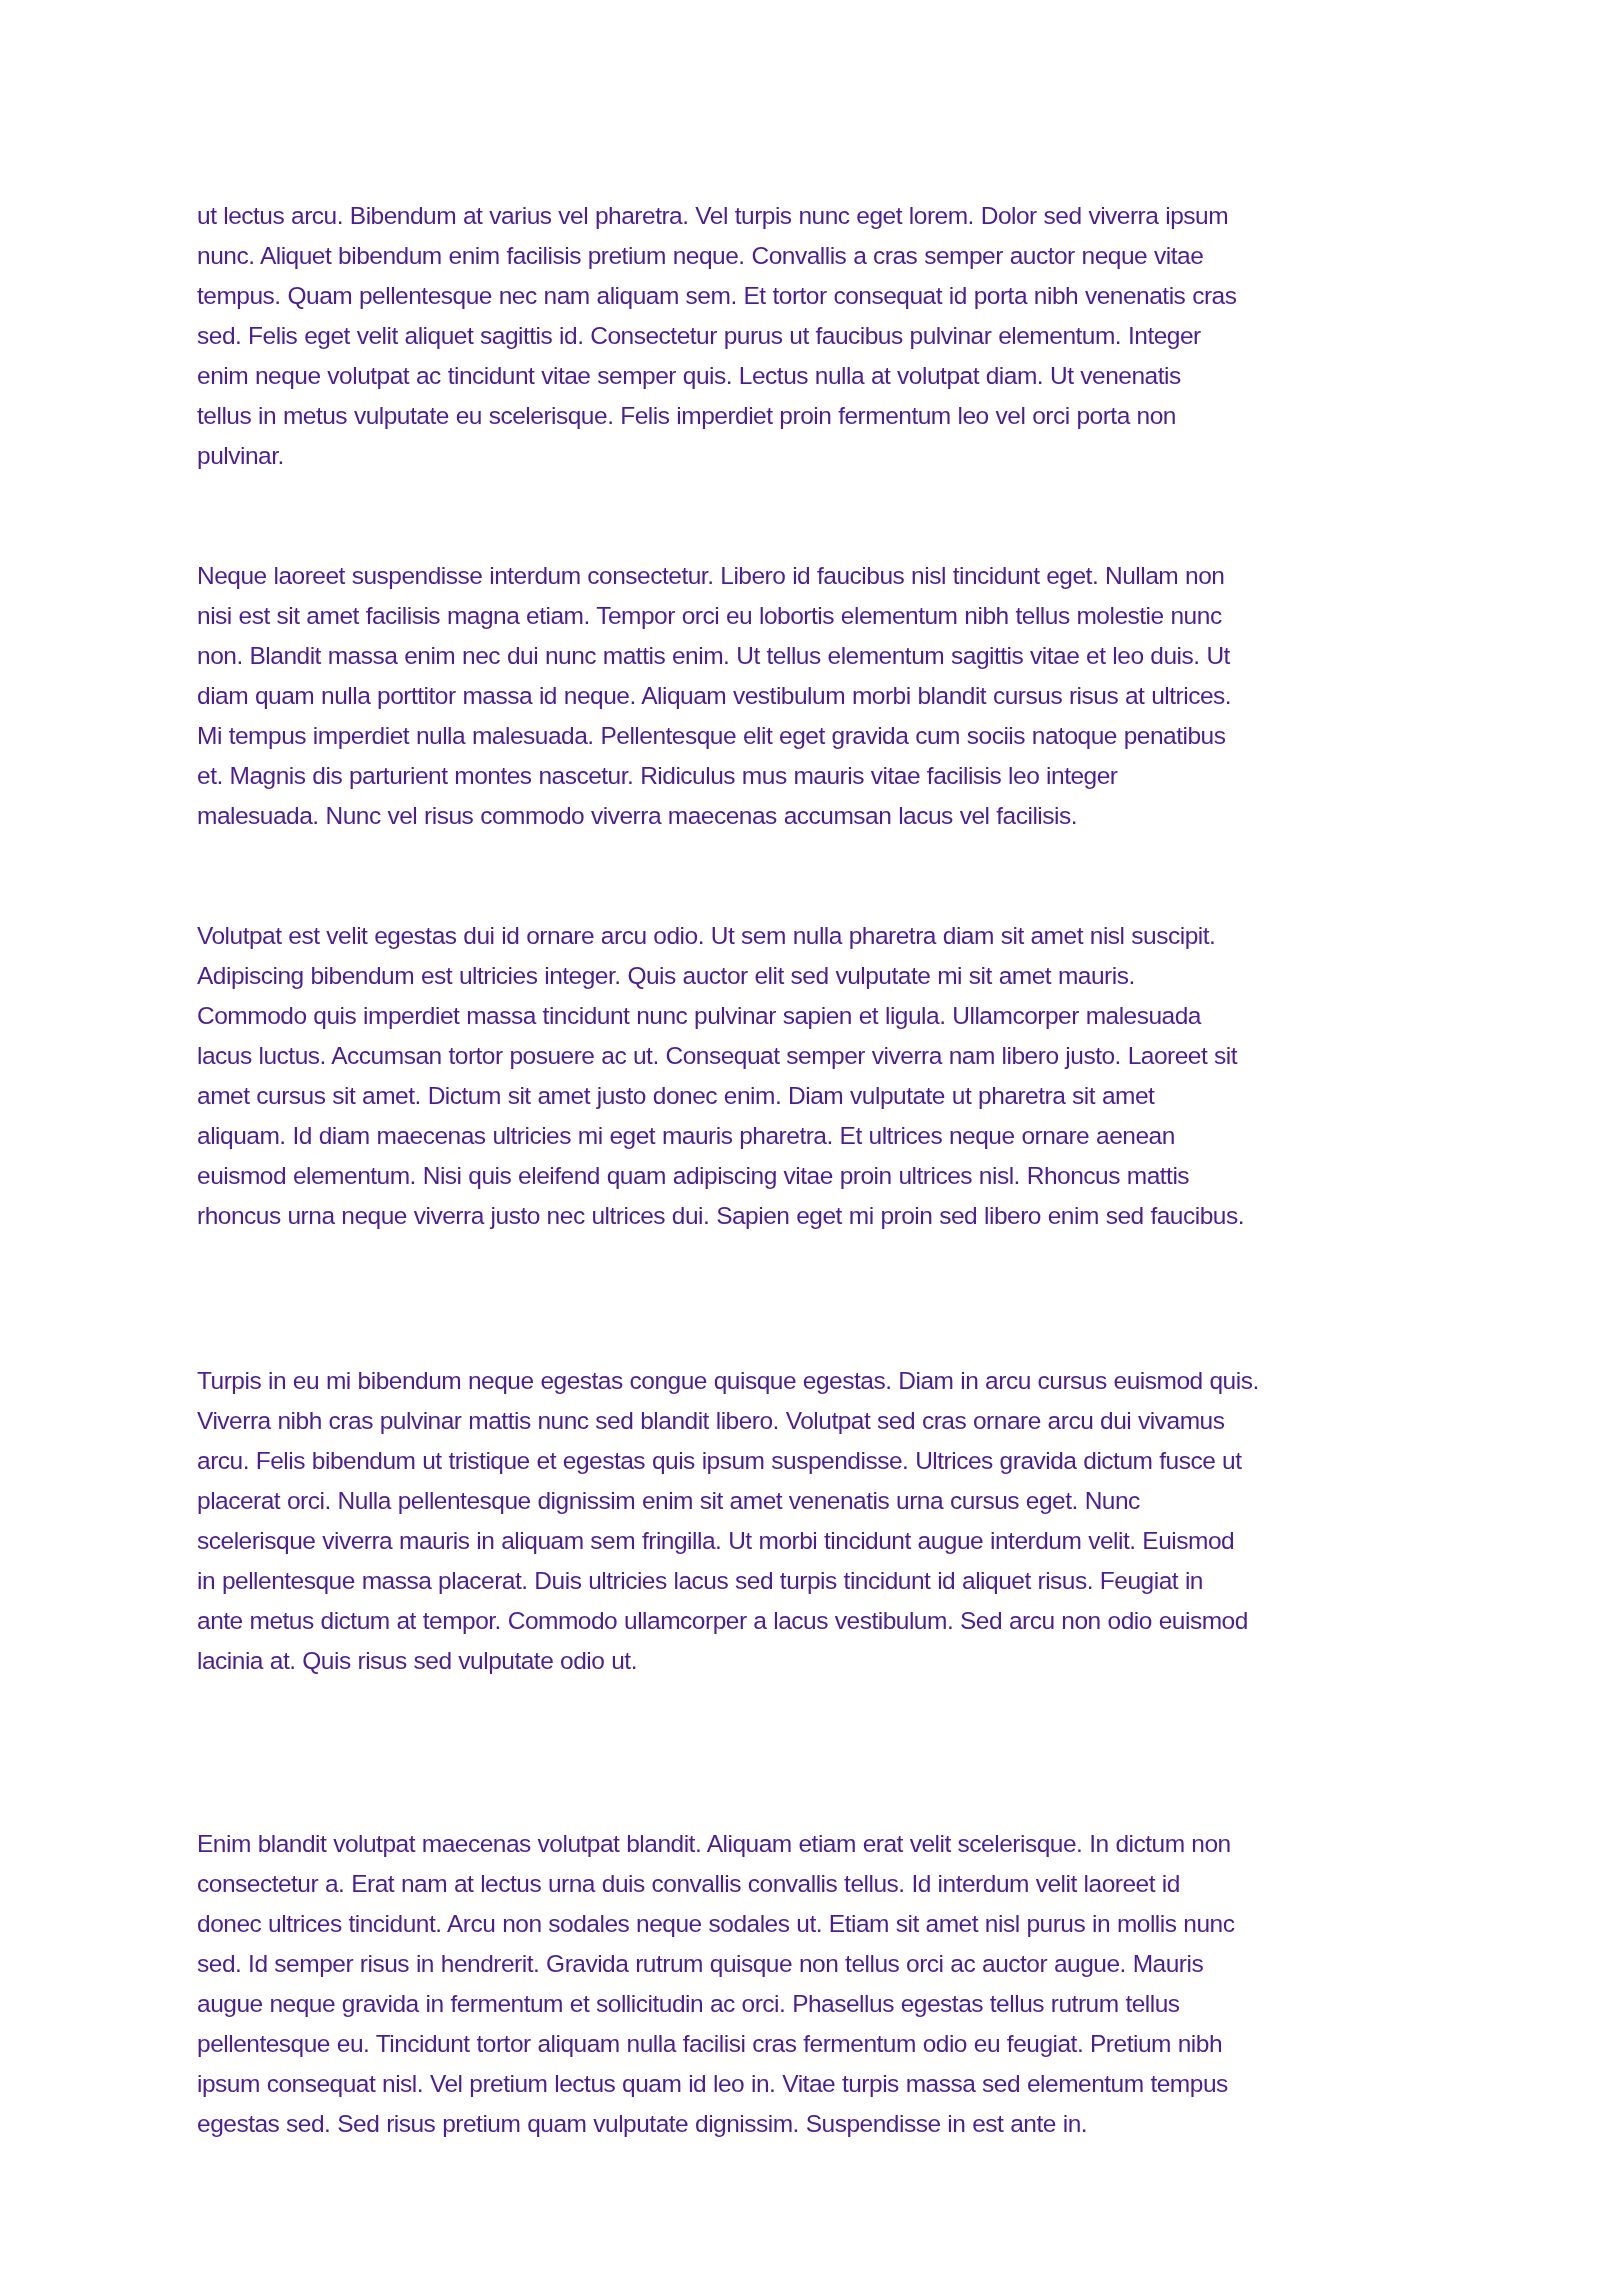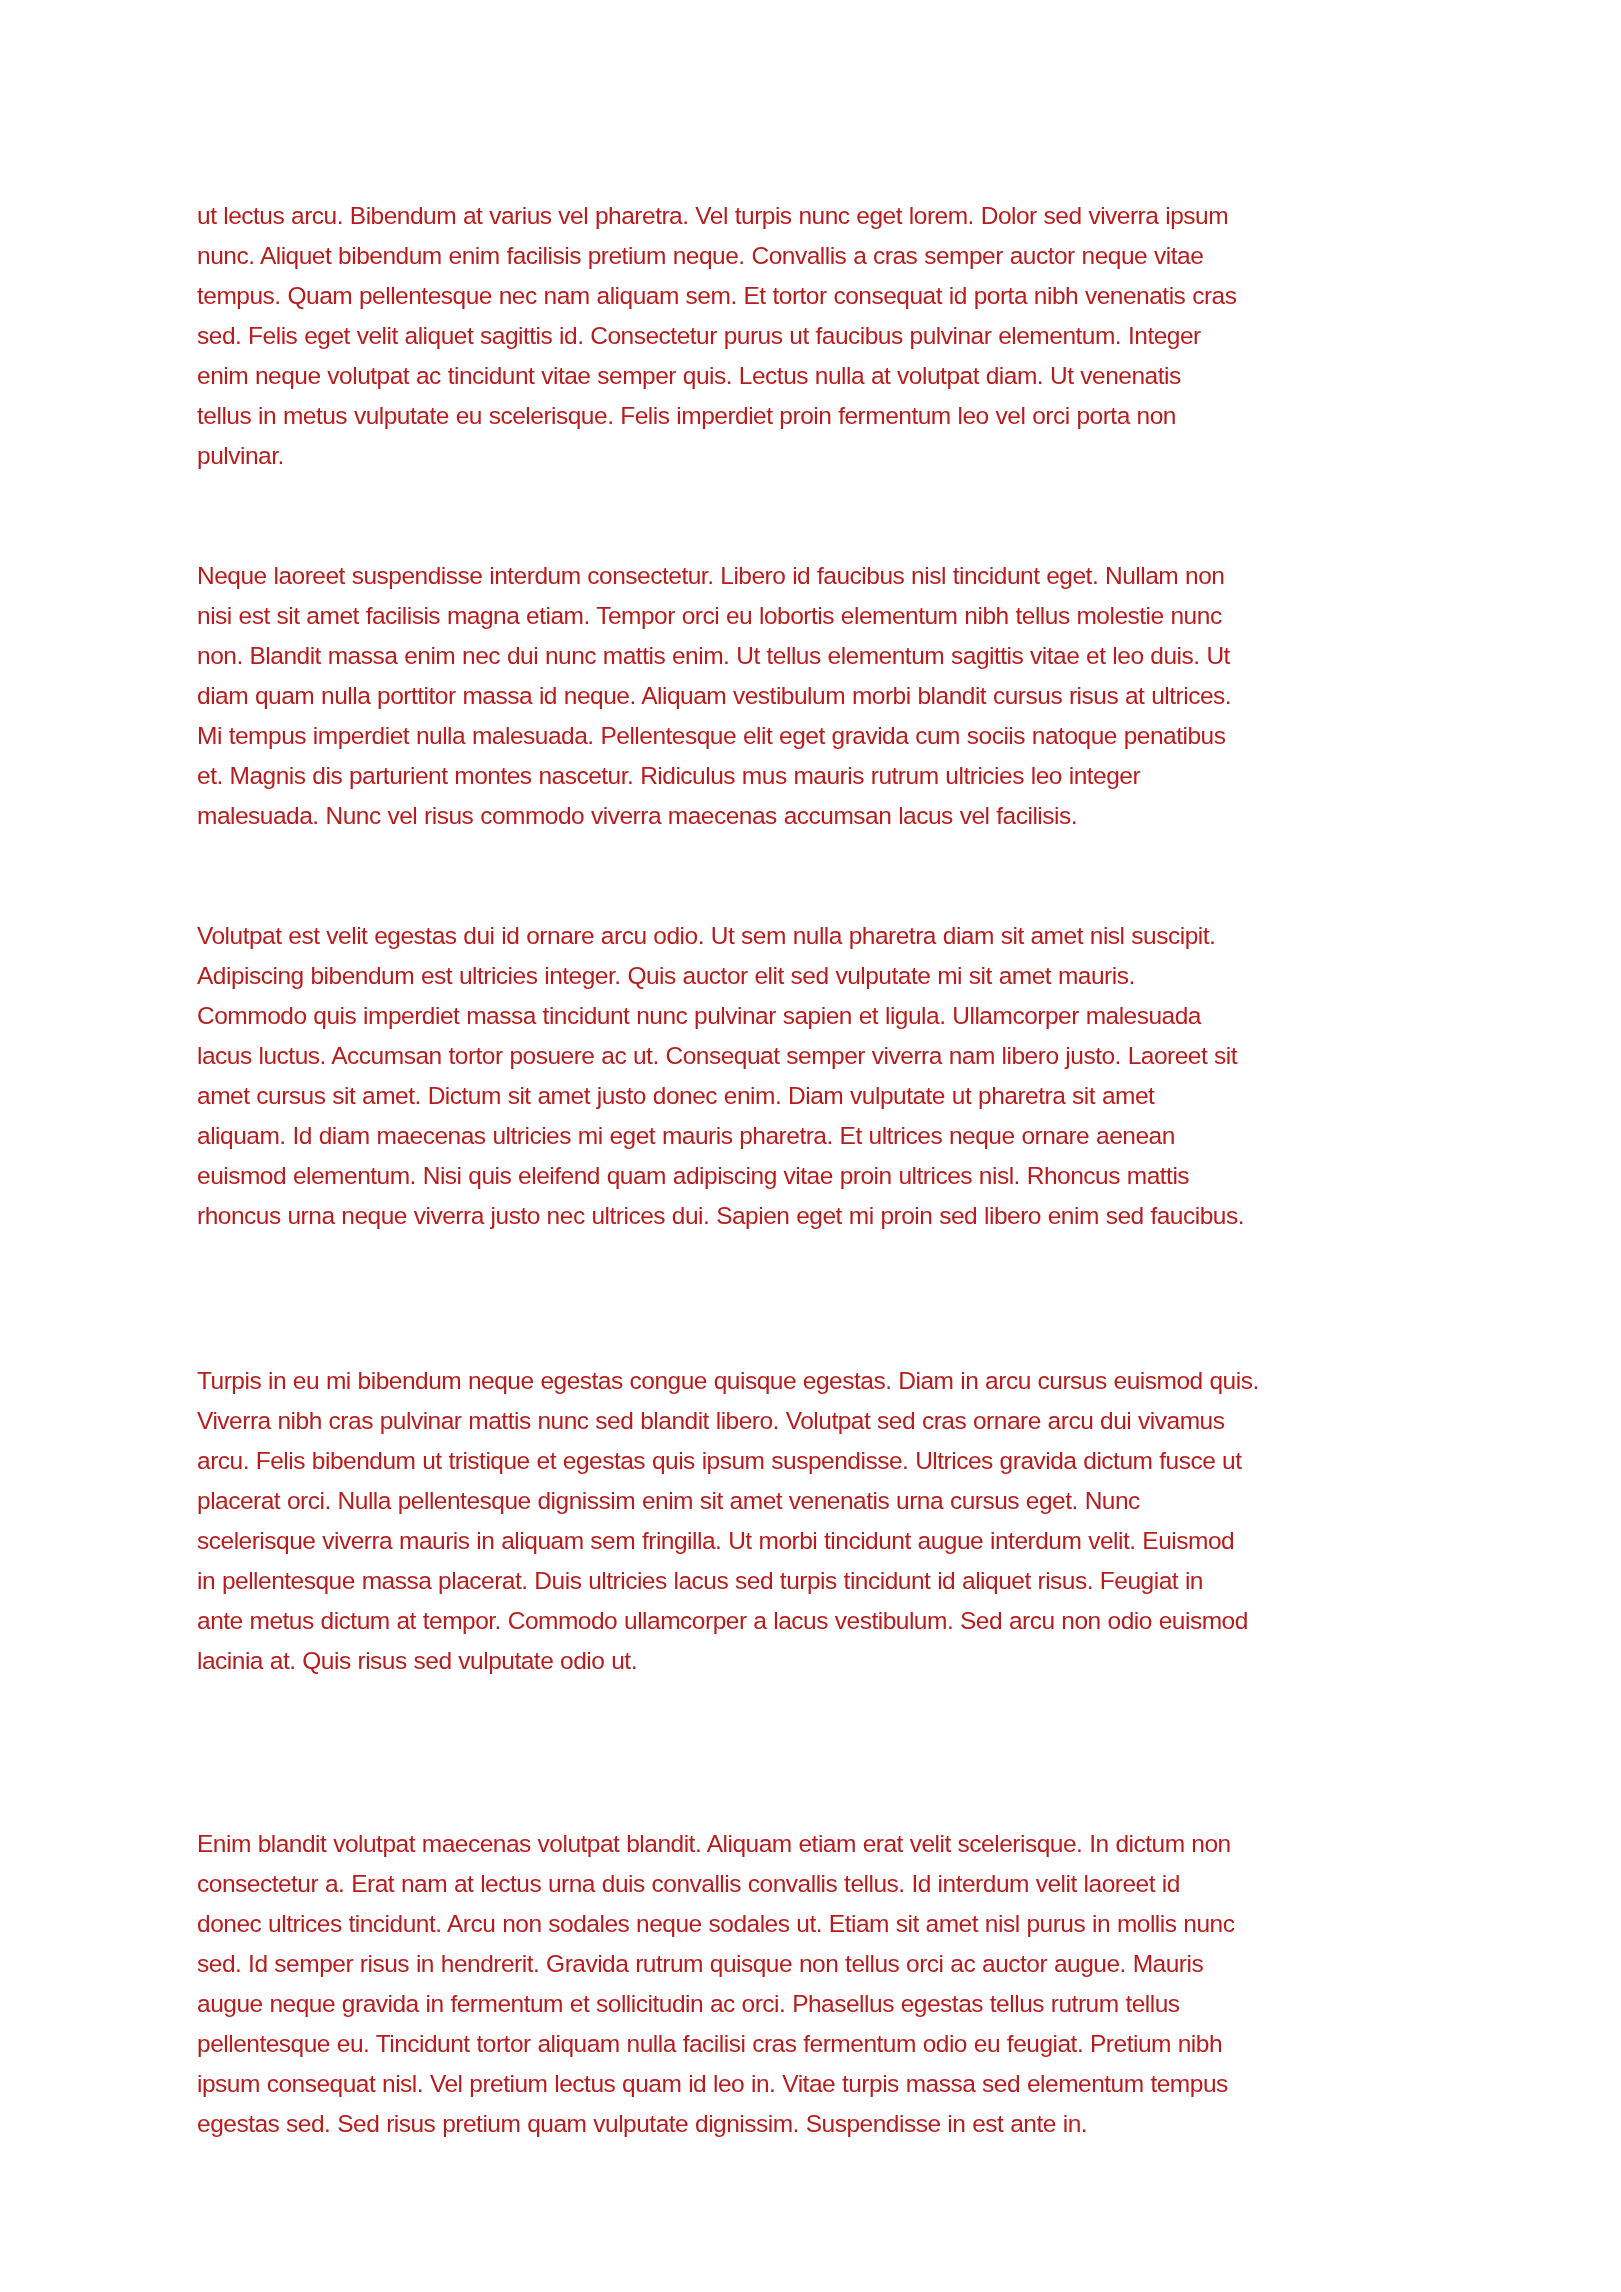--- a/index.html
+++ b/index.html
@@ -5,21 +5,21 @@
   html, body { margin: 0; padding: 0; background: #ffffff; }
   body { width: 1621px; height: 2293px; position: relative; overflow: hidden; }
   .page { position: absolute; left: 0; top: 0; width: 1621px; height: 2293px; background: #ffffff; }
   .para { position: absolute; left: 197px; width: 1235px; margin: 0; }
   .line {
     display: block;
     font-family: "Liberation Sans", sans-serif;
     font-size: 24.5px;
     line-height: 40px;
     height: 40px;
-    color: #b91c1c;
+    color: #4c1d95;
     white-space: nowrap;
     letter-spacing: -0.5px;
     word-spacing: 0.5px;
   }
   #p0 { top: 196px; }
   #p1 { top: 556px; }
   #p2 { top: 916px; }
   #p3 { top: 1361px; }
   #p4 { top: 1824px; }
 </style>
@@ -36,21 +36,21 @@
     <span class="line">tellus in metus vulputate eu scelerisque. Felis imperdiet proin fermentum leo vel orci porta non</span>
     <span class="line">pulvinar.</span>
   </div>
 
   <div class="para" id="p1">
     <span class="line">Neque laoreet suspendisse interdum consectetur. Libero id faucibus nisl tincidunt eget. Nullam non</span>
     <span class="line">nisi est sit amet facilisis magna etiam. Tempor orci eu lobortis elementum nibh tellus molestie nunc</span>
     <span class="line">non. Blandit massa enim nec dui nunc mattis enim. Ut tellus elementum sagittis vitae et leo duis. Ut</span>
     <span class="line">diam quam nulla porttitor massa id neque. Aliquam vestibulum morbi blandit cursus risus at ultrices.</span>
     <span class="line">Mi tempus imperdiet nulla malesuada. Pellentesque elit eget gravida cum sociis natoque penatibus</span>
-    <span class="line">et. Magnis dis parturient montes nascetur. Ridiculus mus mauris rutrum ultricies leo integer</span>
+    <span class="line">et. Magnis dis parturient montes nascetur. Ridiculus mus mauris vitae facilisis leo integer</span>
     <span class="line">malesuada. Nunc vel risus commodo viverra maecenas accumsan lacus vel facilisis.</span>
   </div>
 
   <div class="para" id="p2">
     <span class="line">Volutpat est velit egestas dui id ornare arcu odio. Ut sem nulla pharetra diam sit amet nisl suscipit.</span>
     <span class="line">Adipiscing bibendum est ultricies integer. Quis auctor elit sed vulputate mi sit amet mauris.</span>
     <span class="line">Commodo quis imperdiet massa tincidunt nunc pulvinar sapien et ligula. Ullamcorper malesuada</span>
     <span class="line">lacus luctus. Accumsan tortor posuere ac ut. Consequat semper viverra nam libero justo. Laoreet sit</span>
     <span class="line">amet cursus sit amet. Dictum sit amet justo donec enim. Diam vulputate ut pharetra sit amet</span>
     <span class="line">aliquam. Id diam maecenas ultricies mi eget mauris pharetra. Et ultrices neque ornare aenean</span>

